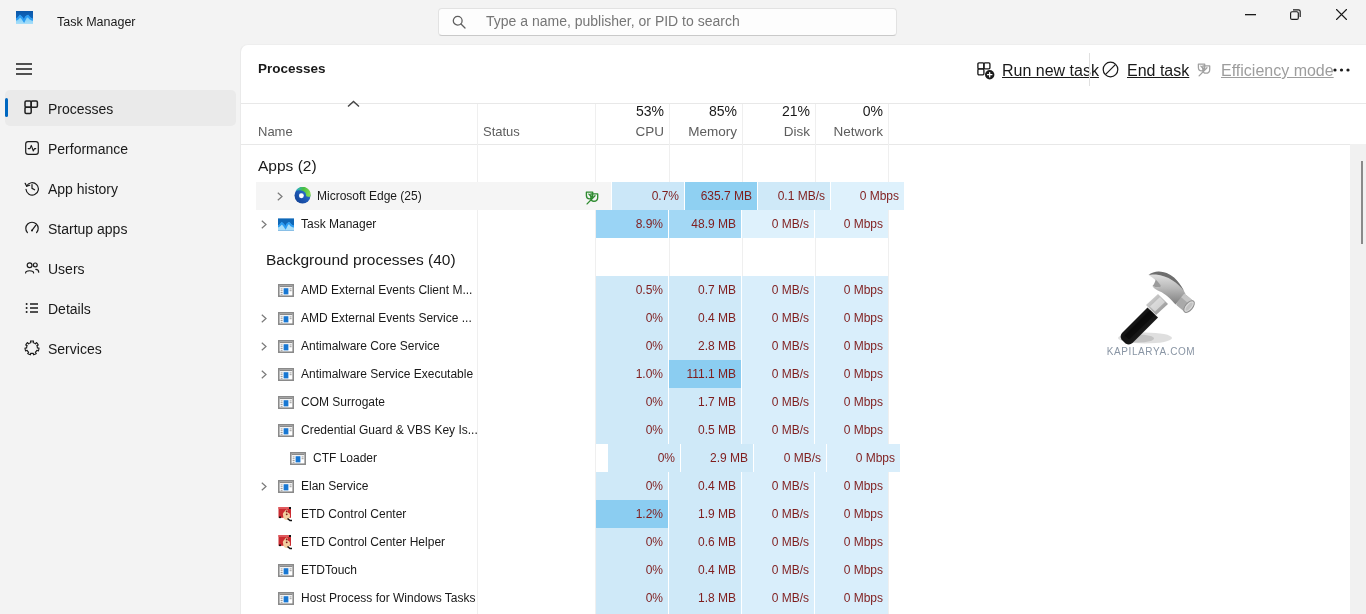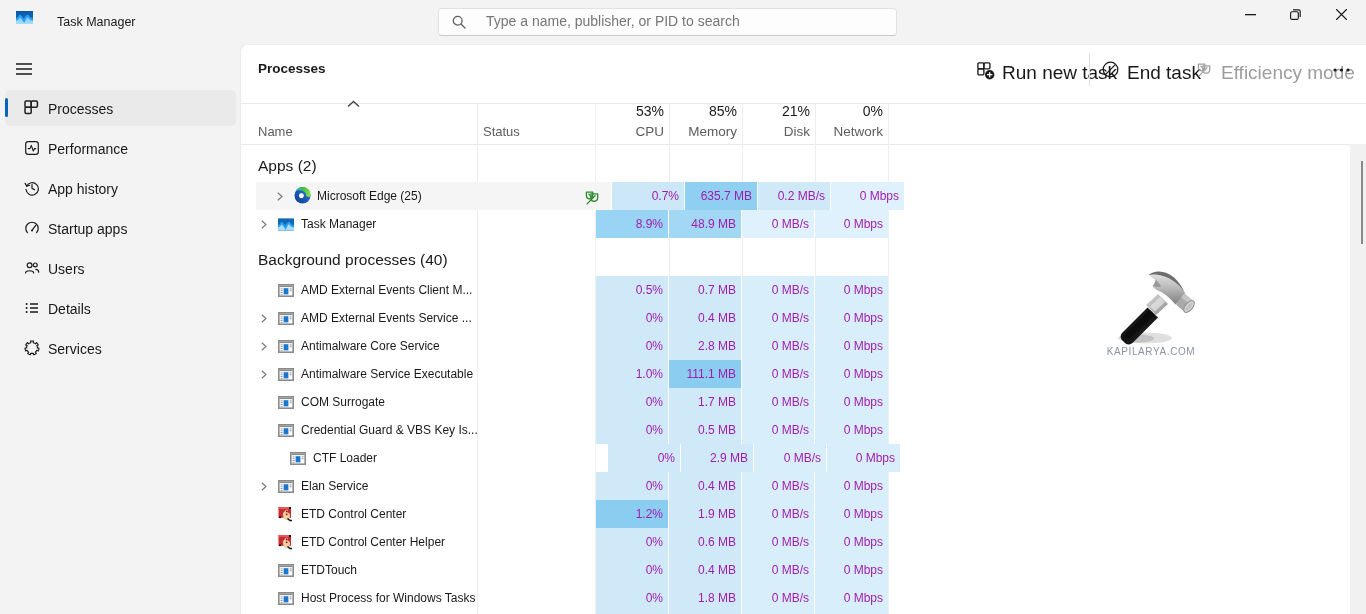--- a/index.html
+++ b/index.html
@@ -12,26 +12,26 @@
   #searchbox { position:absolute; left:438px; top:8px; width:459px; height:28px; background:#fdfdfd; border:1px solid #e2e2e2; border-bottom-color:#c9c9c9; border-radius:4px; }
   #searchph { position:absolute; left:48px; top:5.5px; font-size:14px; color:#767676; }
   
   #content { position:absolute; left:240px; top:44px; width:1126px; height:570px; background:#ffffff; border-left:1px solid #eaeaea; border-top:1px solid #eeeeee; border-top-left-radius:8px; }
   
   .navitem { position:absolute; left:5px; width:231px; height:36px; border-radius:5px; }
   .navlabel { position:absolute; left:44px; top:9px; font-size:14px; color:#191919; }
   .navicon { position:absolute; left:11px; top:10px; }
   
   #proc-title { position:absolute; left:258px; top:61px; font-size:13.5px; font-weight:bold; color:#191919; }
-  .tbtxt { font-size:19px; color:#191919; }
+  .tbtxt { font-size:16px; color:#191919;text-decoration:underline; }
   
   .gridline { position:absolute; top:104px; width:1px; height:510px; background:#efefef; }
   .hdr-big { position:absolute; top:102.5px; font-size:14px; color:#191919; text-align:right; }
   .hdr-sm { position:absolute; top:124px; font-size:13.5px; color:#5d5d5d; text-align:right; }
-  .cell { position:absolute; height:28px; font-size:12px; line-height:28px; text-align:right; padding-right:5px; color:#a21caf; }
+  .cell { position:absolute; height:28px; font-size:12px; line-height:28px; text-align:right; padding-right:5px; color:#7f1d1d; }
   .cpu  { left:596px; width:72px; }
   .mem  { left:669px; width:72px; }
   .dsk  { left:742px; width:72px; }
   .net  { left:815px; width:73px; }
   .rowname { position:absolute; left:301px; font-size:12px; line-height:28px; color:#191919; white-space:nowrap; }
   .rowcaret { position:absolute; }
   .rowicon { position:absolute; left:278px; top:6px; }
   .grouphdr { position:absolute; left:258px; font-size:15.5px; color:#191919; }
   svg { display:block; }
 </style>
@@ -210,40 +210,40 @@
 </svg>
     <div class="rowname">Microsoft Edge (25)</div>
     <svg class="abs" style="left:568px; top:6.5px;" width="19" height="17" viewBox="0 0 19 17">
 <path d="M2.4 3.1 L8.7 3.1 L8.7 6.4 Q8.7 9.8 5.5 9.8 Q2.4 9.8 2.4 6.6 Z" fill="none" stroke="#2e8b30" stroke-width="1.35" stroke-linejoin="round"></path>
 <path d="M6.9 4.9 L13.7 4.9 L13.7 8.4 Q13.7 12.2 9.9 12.2 Q6.9 12.2 6.9 8.7 Z" fill="none" stroke="#2e8b30" stroke-width="1.35" stroke-linejoin="round"></path>
 <path d="M3.1 14.9 L11 6.8" stroke="#2e8b30" stroke-width="1.35" stroke-linecap="round"></path>
 <path d="M4.9 5.1 L7.6 8" stroke="#2e8b30" stroke-width="1.35" stroke-linecap="round"></path>
 </svg>
 <div class="cell cpu" style="background:#cbe7f8;">0.7%</div>
 <div class="cell mem" style="background:#8fd0f2;">635.7 MB</div>
-<div class="cell dsk" style="background:#cfe9f8;">0.2 MB/s</div>
+<div class="cell dsk" style="background:#cfe9f8;">0.1 MB/s</div>
 <div class="cell net" style="background:#def1fc;">0 Mbps</div>
 </div>
 <div class="abs" style="left:0; top:210px; width:1366px; height:28px;">
     <svg class="rowcaret" style="left:261px; top:10px;" width="6" height="9" viewBox="0 0 6 9">
 <path d="M0.8 0.8 L5 4.5 L0.8 8.2" fill="none" stroke="#7a7a7a" stroke-width="1.2"></path>
 </svg>
     <svg class="rowicon" style="top:8px;" width="16" height="13" viewBox="0 0 17 13">
 <defs></defs>
 <rect x="0" y="0" width="17" height="13" fill="#0f68b8"></rect>
 <path d="M0 13 L0 8 L2 6.5 L4 4 L6 6 L8 9 L10 5 L12 4 L14 6.5 L17 8 L17 13 Z" fill="#a8def9"></path>
 <path d="M0 9 L2 7.5 L4 5 L6 7 L8 10 L10 6 L12 5 L14 7.5 L17 9" fill="none" stroke="#2b9cf2" stroke-width="2"></path>
 </svg>
     <div class="rowname">Task Manager</div>
 <div class="cell cpu" style="background:#9ad4f5;">8.9%</div>
 <div class="cell mem" style="background:#a3d8f5;">48.9 MB</div>
 <div class="cell dsk" style="background:#def1fc;">0 MB/s</div>
 <div class="cell net" style="background:#def1fc;">0 Mbps</div>
 </div>
-<div class="grouphdr" style="top:251px;">Background processes (40)</div>
+<div class="grouphdr" style="top:251px;margin-left:8px;">Background processes (40)</div>
 <div class="abs" style="left:0; top:276px; width:1366px; height:28px;">
     <svg class="rowicon" style="top:8px;" width="16" height="13" viewBox="0 0 16 13">
 <rect x="0.8" y="0.8" width="14.4" height="11.4" fill="#fff" stroke="#8a8a8a" stroke-width="1.6"></rect>
 <rect x="1.6" y="1.6" width="12.8" height="1.5" fill="#8a8a8a"></rect>
 <rect x="5.6" y="4.2" width="4.8" height="6.2" fill="#1877d2"></rect>
 <rect x="2.6" y="4.4" width="2" height="1" fill="#9a9a9a"></rect>
       <rect x="2.6" y="6.2" width="2" height="1" fill="#9a9a9a"></rect>
 <rect x="2.6" y="8" width="2" height="1" fill="#9a9a9a"></rect>
       <rect x="2.6" y="9.8" width="2" height="1" fill="#9a9a9a"></rect>
 <rect x="11.6" y="4.4" width="2" height="1" fill="#9a9a9a"></rect>

